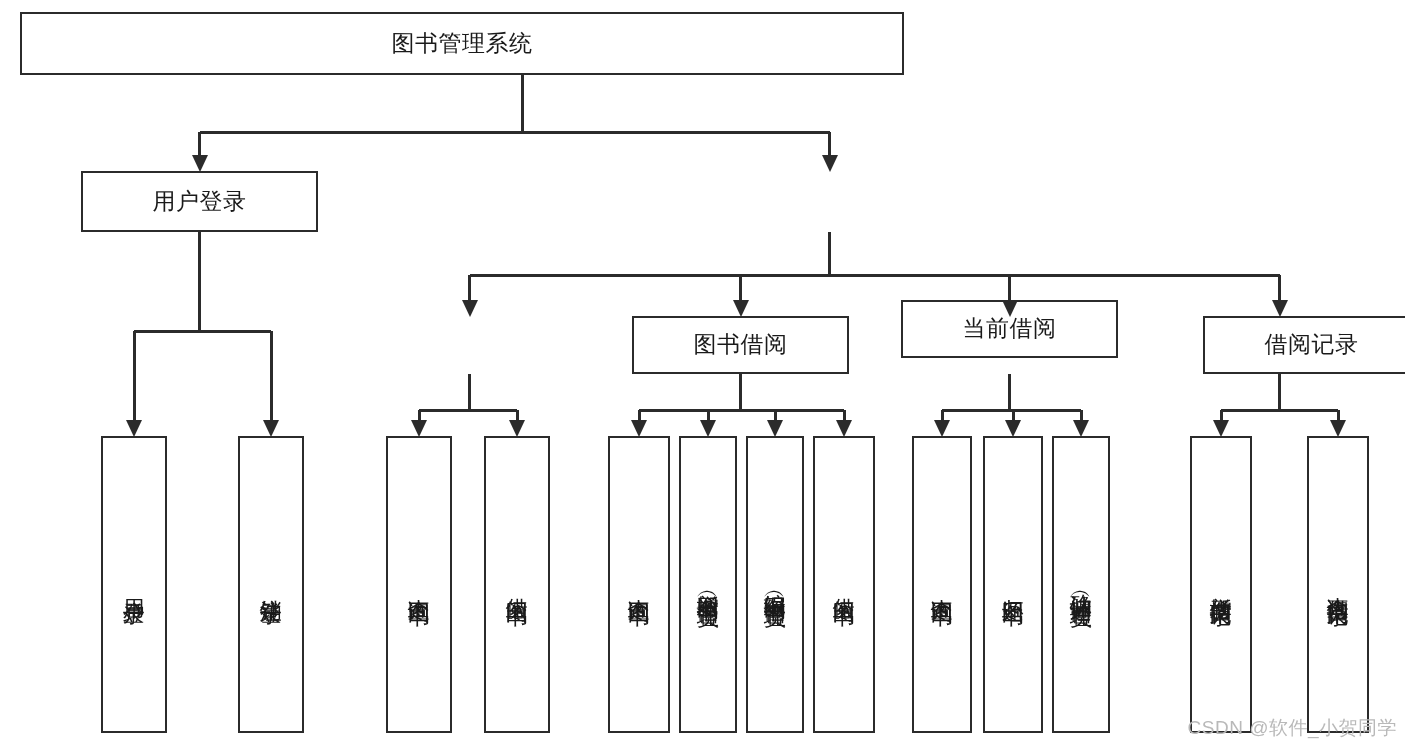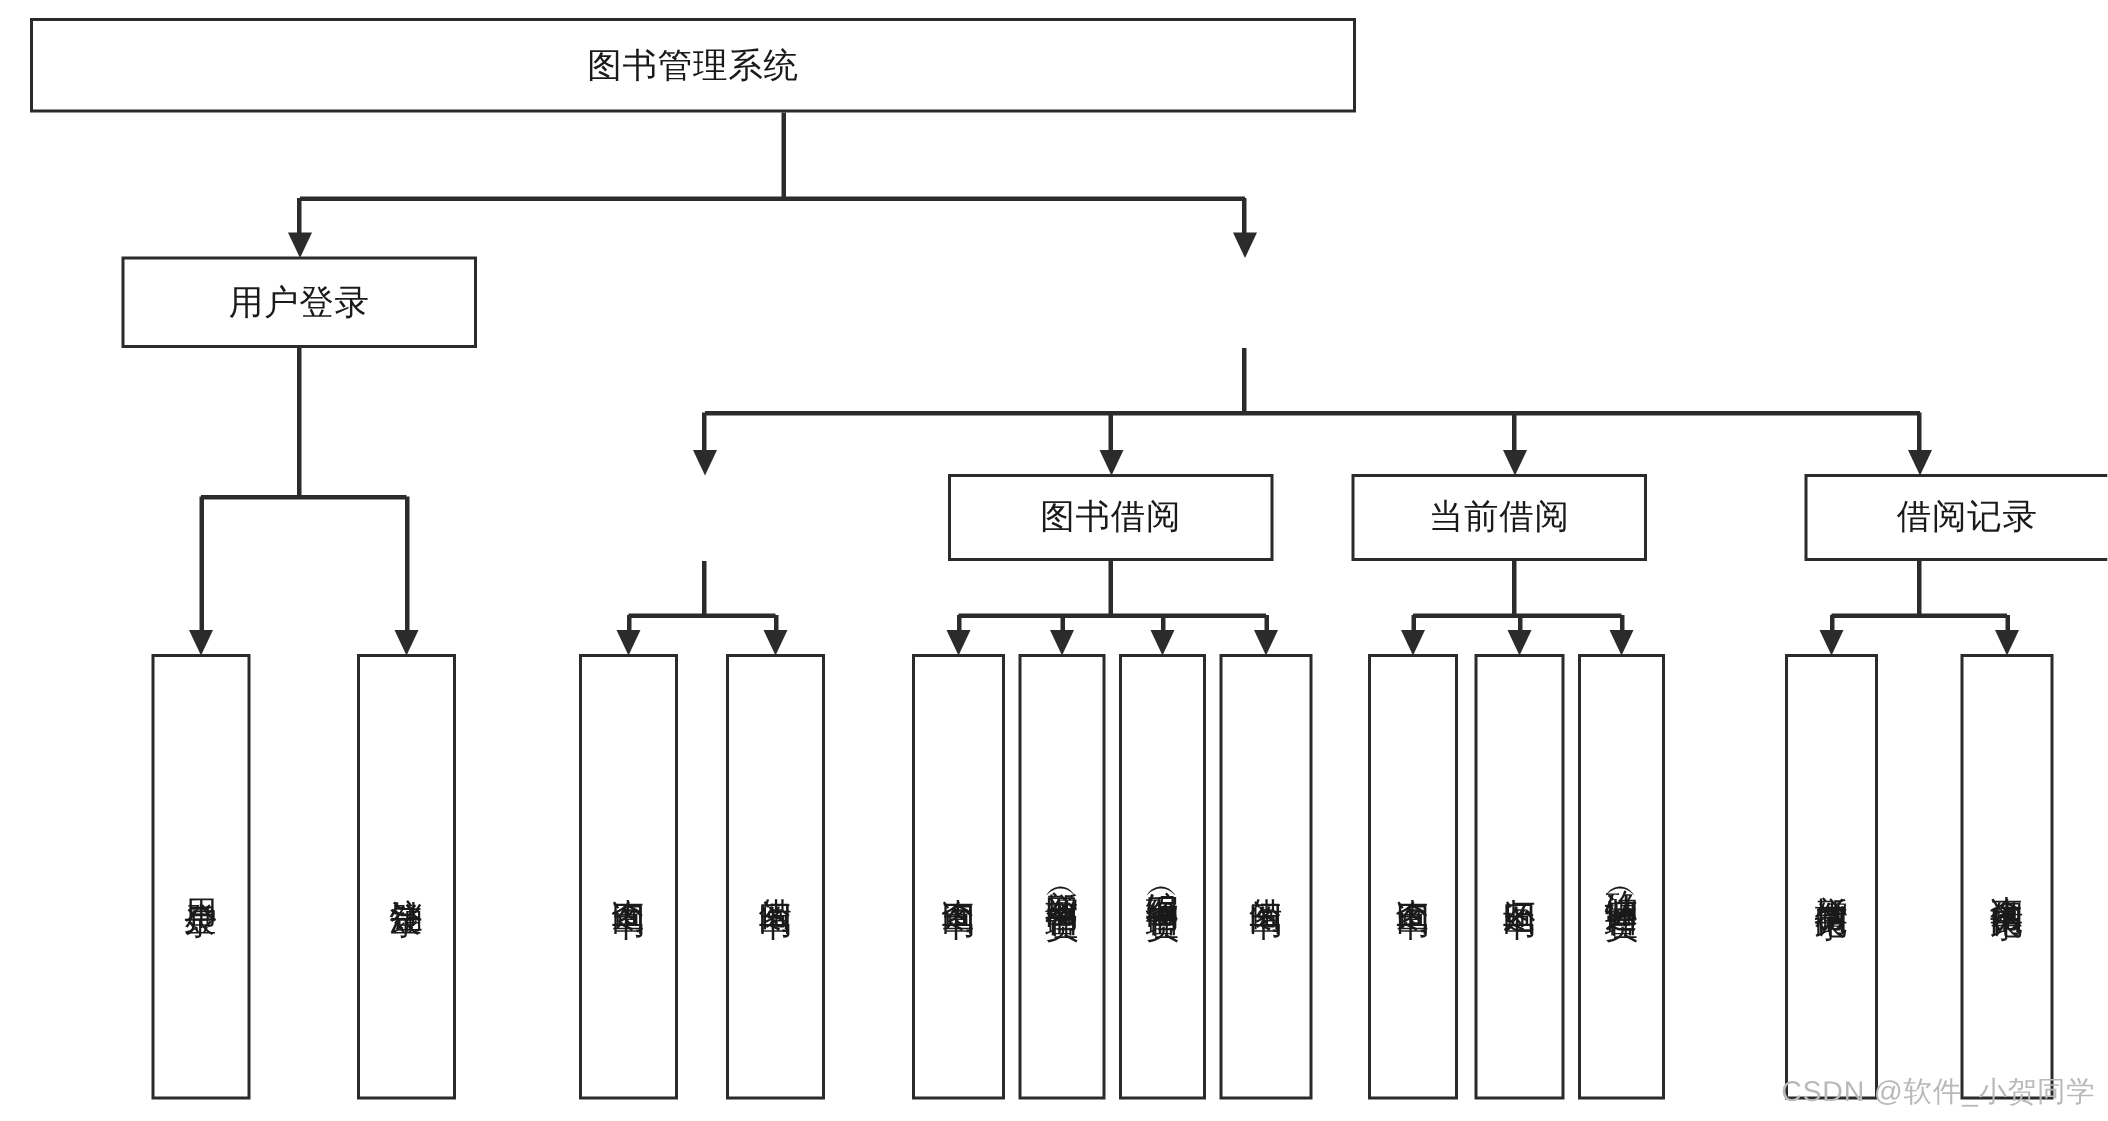--- a/index.html
+++ b/index.html
@@ -84,21 +84,21 @@
     <span>图书管理系统</span>
   </div>
 
   <div class="node horiz" id="n-l2-0" style="left: 81px; top: 171px; width: 237px; height: 61px;">
     <span>用户登录</span>
   </div>
 
   <div class="node horiz" id="n-l3-1" style="left: 632px; top: 316px; width: 217px; height: 58px; justify-content: center;">
     <span>图书借阅</span>
   </div>
-  <div class="node horiz" id="n-l3-2" style="left: 901px; top: 316px; width: 197px; height: 58px;">
+  <div class="node horiz" id="n-l3-2" style="left: 901px; top: 300px; width: 217px; height: 58px;">
     <span>当前借阅</span>
   </div>
   <div class="node horiz" id="n-l3-3" style="left: 1171px; top: 316px; width: 217px; height: 58px; margin-left: 32px;">
     <span>借阅记录</span>
   </div>
 
   <div class="node vert" id="n-lf-0" style="left: 101px; top: 436px; width: 66px; height: 297px;">
     <span class="vtext">用户登录</span>
   </div>
   <div class="node vert" id="n-lf-1" style="left: 238px; top: 436px; width: 66px; height: 297px;">

